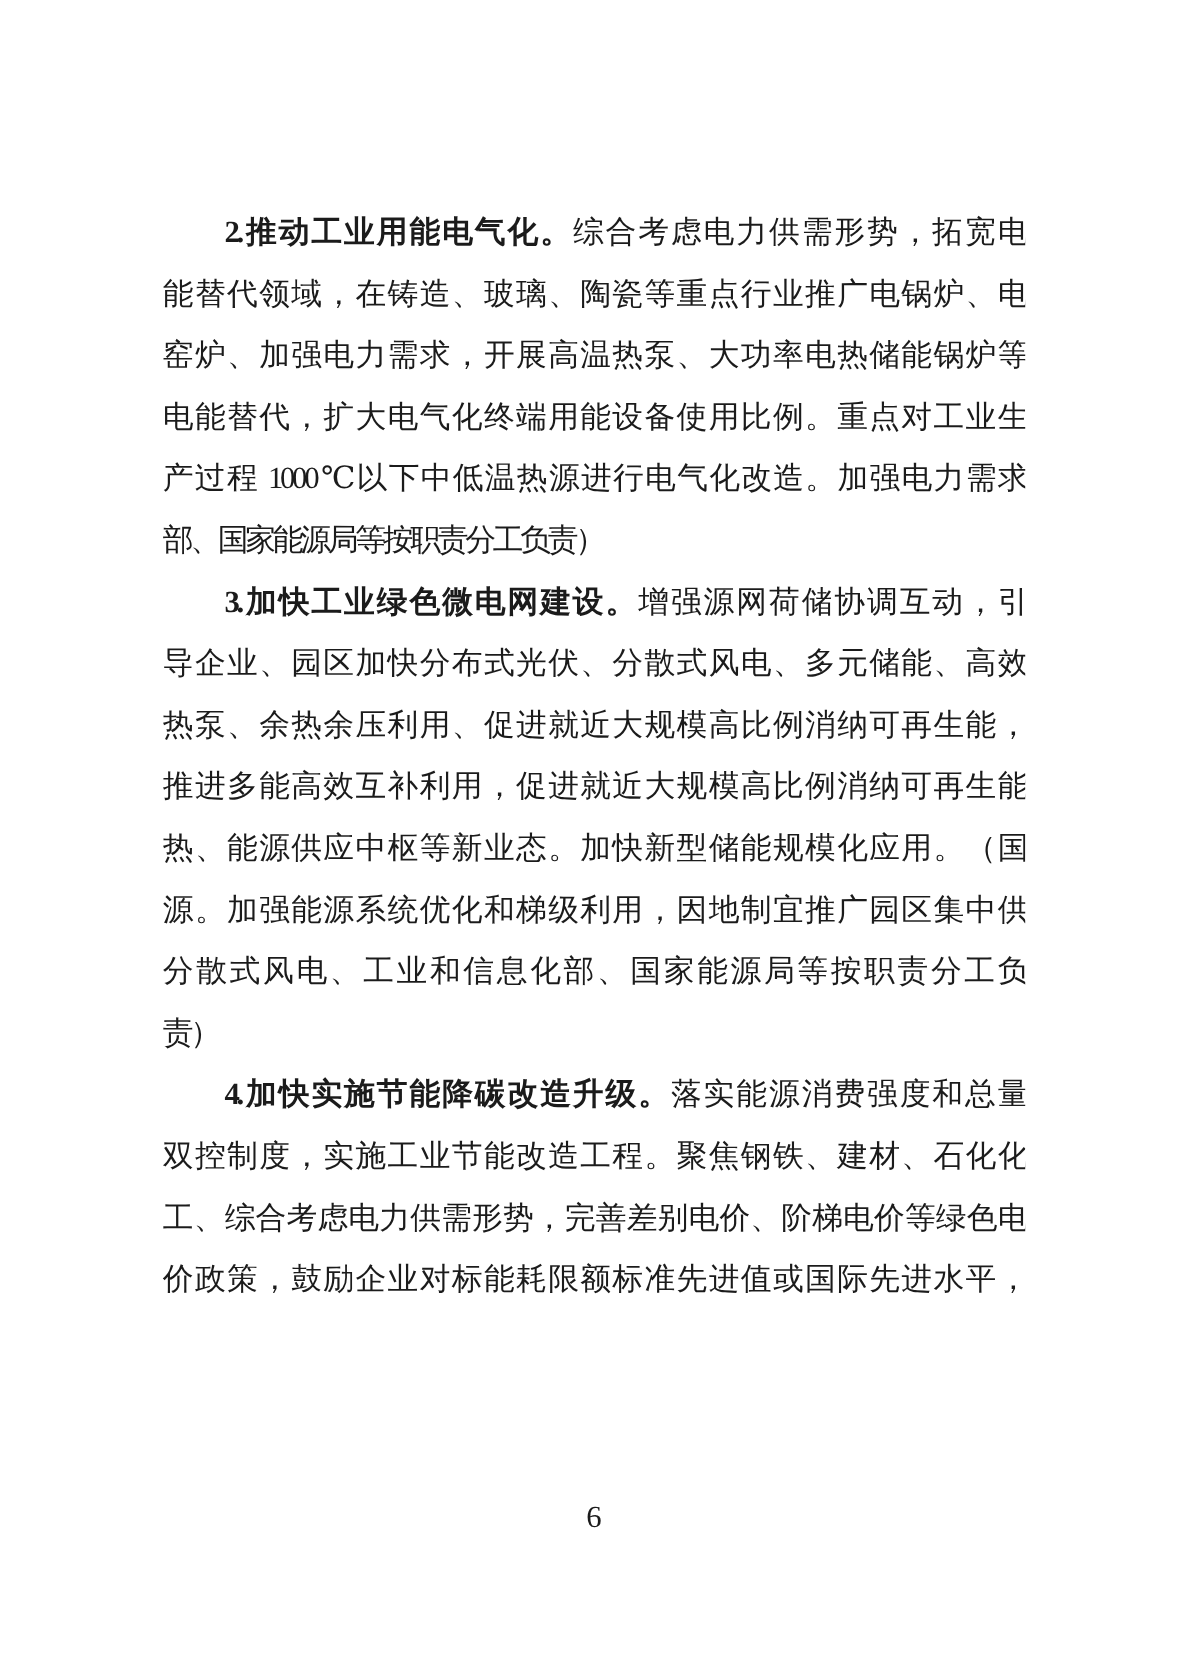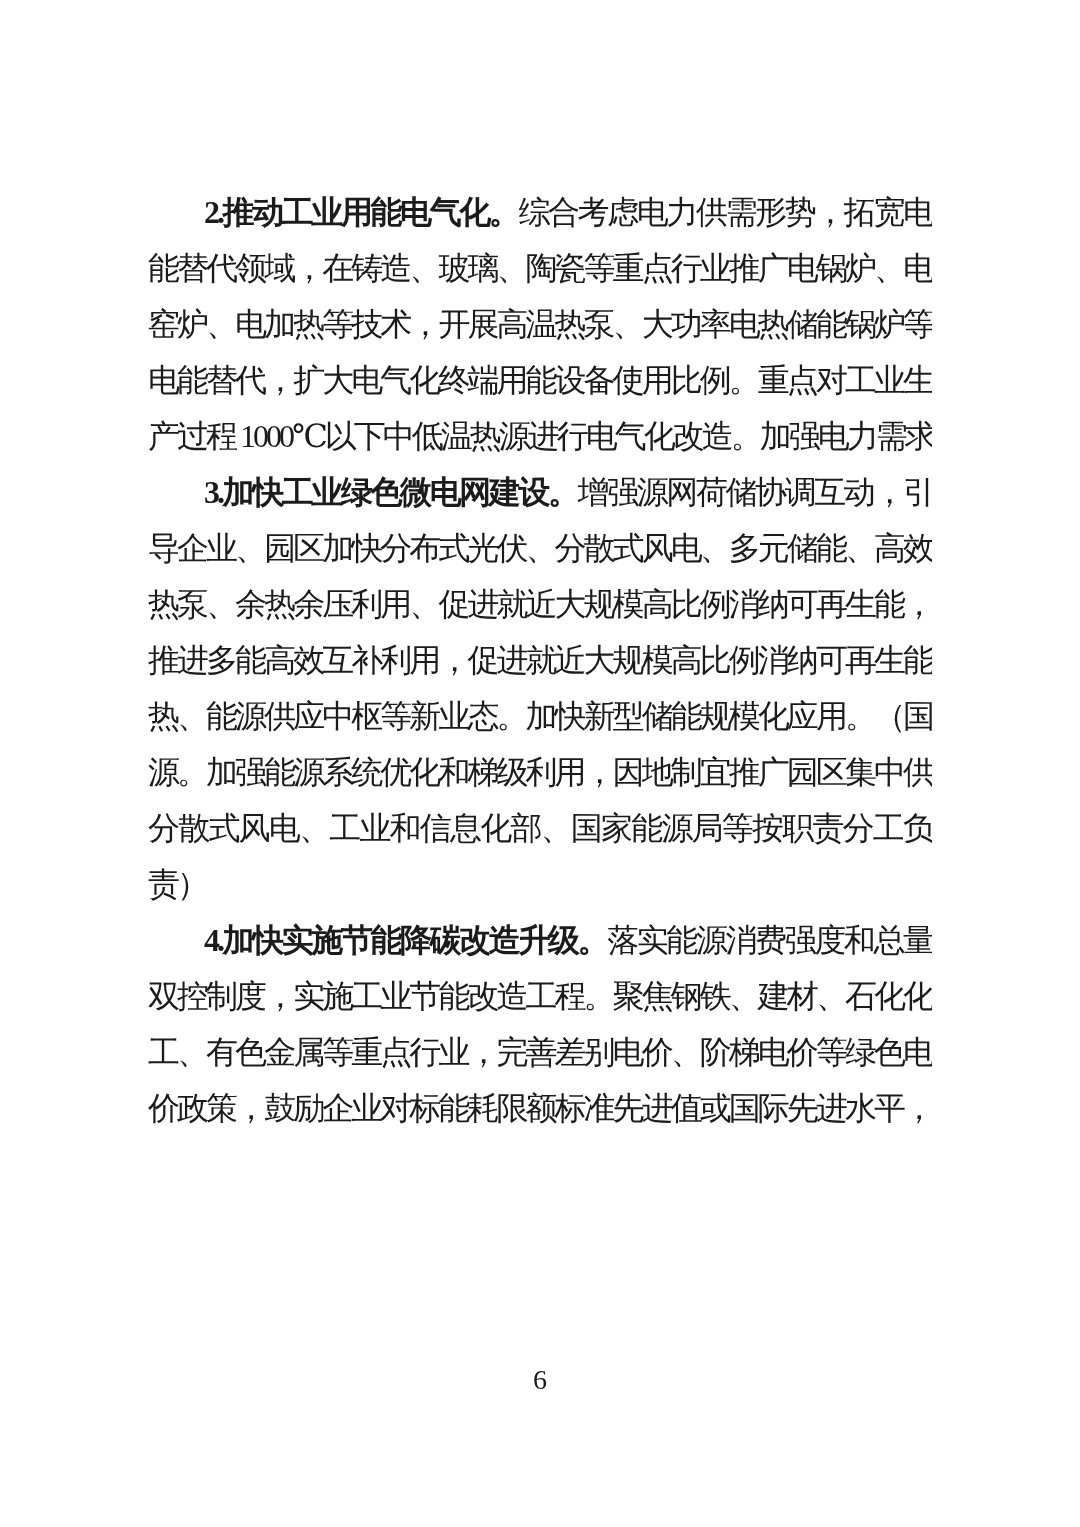--- a/index.html
+++ b/index.html
@@ -18,21 +18,21 @@
   }
   .doc-body {
     position: absolute;
     top: 184px;
     left: 148px;
     width: 784px;
   }
   .line {
     height: 56px;
     line-height: 56px;
-    font-size: 32px;
+    font-size: 28px;
     letter-spacing: -3px;
     text-align: justify;
     text-align-last: justify;
     overflow: hidden;
     white-space: nowrap;
   }
   .line.indent {
     text-indent: 56px;
   }
   .line.last {
@@ -53,30 +53,31 @@
     color: #1b1b1b;
   }
 </style>
 </head>
 <body>
 
 <div class="page">
   <div class="doc-body">
       <div class="line indent"><span class="lead">2.推动工业用能电气化。</span><span class="seg">综合考虑电力供需形势，拓宽电</span></div>
       <div class="line"><span class="seg">能替代领域，在铸造、玻璃、陶瓷等重点行业推广电锅炉、电</span></div>
-      <div class="line"><span class="seg">窑炉、电加热等技术，开展高温热泵、大功率电热储能锅炉等</span></div>
+      <div class="line"><span class="seg">窑炉、加强电力需求，开展高温热泵、大功率电热储能锅炉等</span></div>
       <div class="line"><span class="seg">电能替代，扩大电气化终端用能设备使用比例。重点对工业生</span></div>
       <div class="line"><span class="seg">产过程 1000℃以下中低温热源进行电气化改造。加强电力需求</span></div>
+      <div class="line last"><span class="seg">部、国家能源局等按职责分工负责）</span></div>
       <div class="line indent"><span class="lead">3.加快工业绿色微电网建设。</span><span class="seg">增强源网荷储协调互动，引</span></div>
       <div class="line"><span class="seg">导企业、园区加快分布式光伏、分散式风电、多元储能、高效</span></div>
       <div class="line"><span class="seg">热泵、余热余压利用、促进就近大规模高比例消纳可再生能，</span></div>
       <div class="line"><span class="seg">推进多能高效互补利用，促进就近大规模高比例消纳可再生能</span></div>
       <div class="line"><span class="seg">热、能源供应中枢等新业态。加快新型储能规模化应用。（国</span></div>
       <div class="line"><span class="seg">源。加强能源系统优化和梯级利用，因地制宜推广园区集中供</span></div>
       <div class="line"><span class="seg">分散式风电、工业和信息化部、国家能源局等按职责分工负</span></div>
       <div class="line last"><span class="seg">责）</span></div>
       <div class="line indent"><span class="lead">4.加快实施节能降碳改造升级。</span><span class="seg">落实能源消费强度和总量</span></div>
       <div class="line"><span class="seg">双控制度，实施工业节能改造工程。聚焦钢铁、建材、石化化</span></div>
-      <div class="line"><span class="seg">工、有色金属等重点行业，完善差别电价、阶梯电价等绿色电</span></div>
+      <div class="line"><span class="seg">工、综合考虑电力供需形势，完善差别电价、阶梯电价等绿色电</span></div>
       <div class="line"><span class="seg">价政策，鼓励企业对标能耗限额标准先进值或国际先进水平，</span></div>
     </div>
   <div class="page-number">6</div>
 </div>
 
 </body></html>

